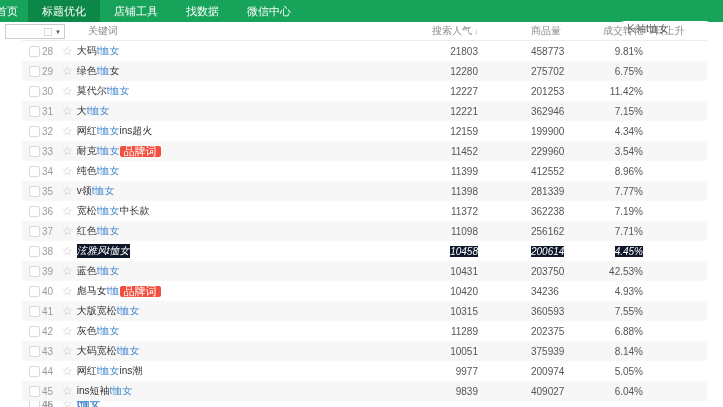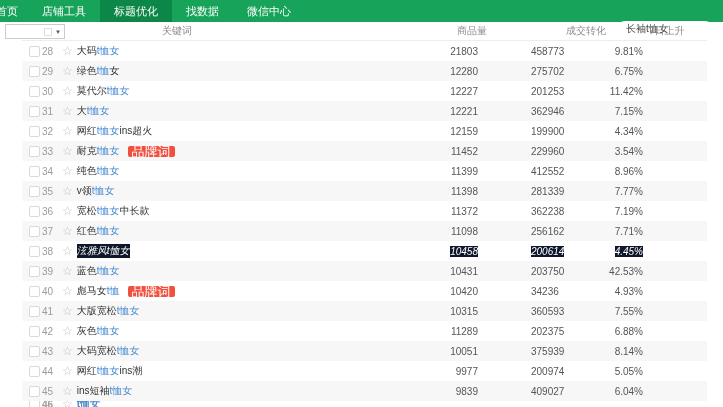--- a/index.html
+++ b/index.html
@@ -12,21 +12,21 @@
     padding:0 14px; cursor:pointer; white-space:nowrap; }
   .nav-item.first { margin-left:-14px; padding:0 10px; }
   .nav-item.active { background:#0d8747; }
   .nav-search { position:absolute; right:10px; top:21px; width:96px; height:16px;
     background:#fff; border-radius:9px; border:none; font-size:10px; color:#444;
     padding:0 9px; line-height:16px; }
 
   
   .thead { height:19px; position:relative; border-bottom:1px solid #ededed;
     display:flex; align-items:center; margin-left:22px; width:685px;
-    font-size:10px; color:#8c8c8c;gap:37px; }
+    font-size:10px; color:#8c8c8c; }
   .filter-select { position:absolute; left:-17px; top:2px; width:60px; height:15px;
     background:#fff; border:1px solid #ccc; display:flex; align-items:center;
     justify-content:flex-end; padding-right:3px; }
   .filter-select .mini-box { width:8px; height:8px; border:1px solid #ddd; margin-right:3px; }
   .filter-select .caret { font-size:6px; color:#555; }
 
   
   .c-cb   { width:18px; display:flex; justify-content:flex-end; flex:none; }
   .c-num  { width:22px; padding-left:2px; color:#9b9b9b; flex:none; }
   .c-kw   { flex:1 1 auto; display:flex; align-items:center; overflow:hidden; white-space:nowrap; }
@@ -39,47 +39,50 @@
 
   
   .tbody { margin-left:22px; width:685px; }
   .row { height:20px; display:flex; align-items:center; font-size:10px; color:#555; }
   .row.alt { background:#f7f7f7; }
   .row.partial { height:6px; overflow:hidden;font-weight:bold; }
   .checkbox { width:11px; height:11px; border:1px solid #d9d9d9; background:#fff; border-radius:2px; }
   .star { color:#c2c2c2; font-size:12px; line-height:12px; margin-right:4px; }
   .kw-pre, .kw-suf { color:#333; }
   .kw-link { color:#4a8bd0; text-decoration:none; }
-  .badge { background:#f2503f; color:#fff; font-size:13px; line-height:11px;
-    border-radius:2px; padding:0 4px; margin-left:8px; flex:none; }
+  .badge { background:#f2503f; color:#fff; font-size:11px; line-height:11px;
+    border-radius:2px; padding:0 4px; margin-left:0; flex:none; }
   .sel { background:#0f172a; color:#fff !important;font-style:italic; }
   .num-val { letter-spacing:0; }
 </style>
 </head>
 <body>
 
 <div class="nav">
   <div id="nav-items" style="display:flex;align-items:stretch;">
       <div class="nav-item first">首页</div>
+      <div class="nav-item active">标题优化</div>
       <div class="nav-item">店铺工具</div>
-      <div class="nav-item active">标题优化</div>
       <div class="nav-item">找数据</div>
       <div class="nav-item">微信中心</div>
     </div>
   <input class="nav-search" readonly="" value="长袖t恤女" style="">
 </div>
 
 <div class="thead">
   <div class="filter-select">
     <span class="mini-box"></span>
     <span class="caret">▼</span>
   </div>
   <span class="c-cb"></span>
     <span class="c-num"></span>
   <span class="c-kw">关键词</span>
+  <span class="c-pop">
+    <span>搜索人气</span><span class="sort-arrow">↓</span>
+  </span>
   <span class="c-qty">商品量</span>
   <span class="c-conv">成交转化</span>
   <span class="c-rise">7日上升</span>
 </div>
 
 <div class="tbody" id="tbody">
     <div class="row">
       <span class="c-cb">
         <span class="checkbox"></span>
       </span>

